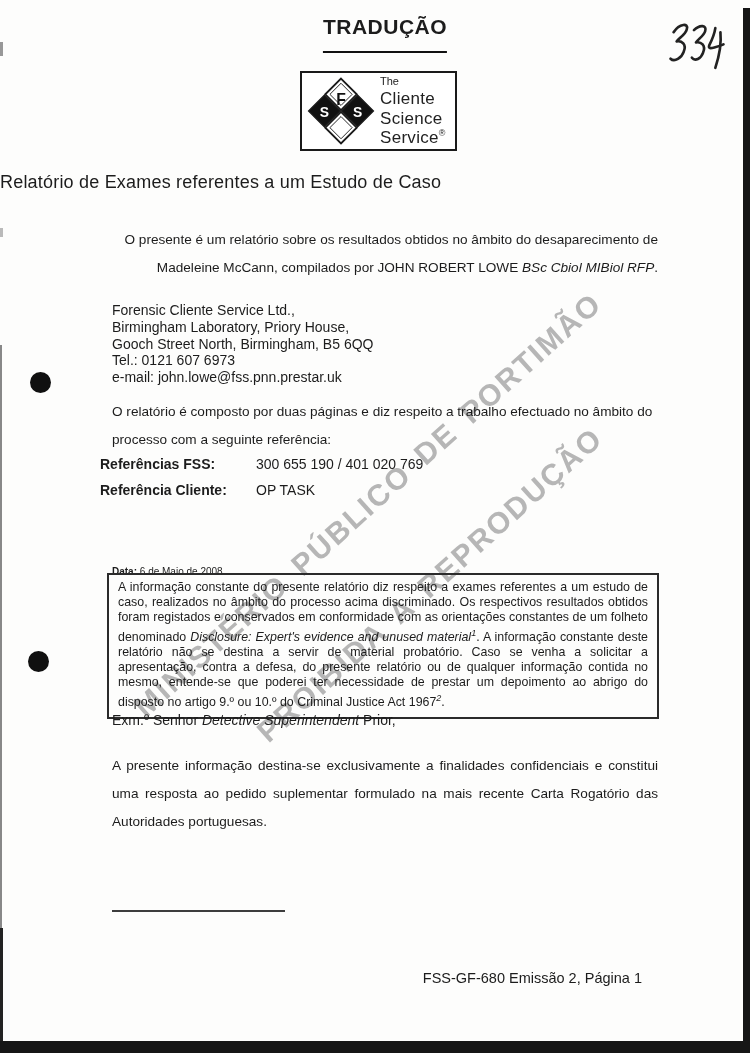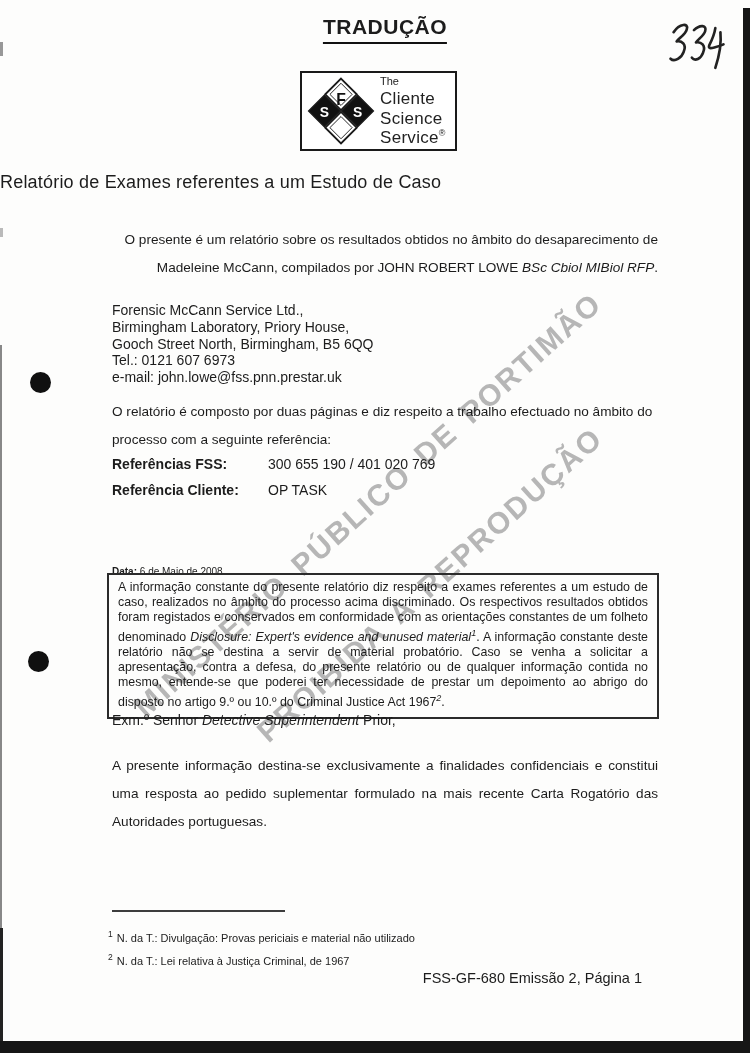--- a/index.html
+++ b/index.html
@@ -20,38 +20,38 @@
 
   
   .wm { position:absolute; white-space:nowrap; font-weight:bold; font-size:30px; letter-spacing:2px; word-spacing:6px; color:#b6b6b6; z-index:0; }
   .wm-1 { left:368px; top:505px; transform:translate(-50%,-50%) rotate(-42deg); }
   .wm-2 { left:430px; top:585px; transform:translate(-50%,-50%) rotate(-42deg); }
 
   .content { position:absolute; inset:0; z-index:1; }
 
   
   .translation-label { position:absolute; top:15px; left:385px; transform:translateX(-50%); font-size:21px; font-weight:bold; letter-spacing:.5px; }
-  .translation-label span { display:inline-block; border-bottom:2.5px solid #111; padding-bottom:3px; }
+  .translation-label span { display:inline-block; border-bottom:2.5px solid #111; padding-bottom:12px; }
   .handwritten { position:absolute; left:666px; top:20px; width:62px; height:56px; }
 
   
   .logo-box { position:absolute; left:300px; top:71px; width:157px; height:80px; border:2px solid #1a1a1a; background:#fff; display:flex; align-items:center; }
   .logo-diamonds { width:74px; height:74px; margin-left:2px; flex:none; }
   .logo-text { margin-left:2px; color:#222; line-height:1; }
   .logo-the { font-size:11px; margin-bottom:3px; }
   .logo-word { font-size:17px; margin-top:2.5px; letter-spacing:.3px; }
   .logo-reg { font-size:9px; vertical-align:super; }
 
   
   .report-title { position:absolute; top:172px; left:0; width:750px; text-align:left; font-size:18px; font-weight:normal; letter-spacing:.2px; }
   .para { position:absolute; left:112px; width:546px; font-size:13.6px; line-height:28px; }
   .para-intro { top:226px;text-align:right; }
   .address { position:absolute; left:112px; top:302px; font-size:14px; line-height:16.8px; }
   .para-scope { top:398px; }
-  .references { position:absolute; left:112px; top:451px; font-size:14px; }
+  .references { position:absolute; left:100px; top:451px; font-size:14px; }
   .ref-row { display:flex; height:26px; align-items:center; }
   .ref-label { width:156px; font-weight:bold; flex:none; }
   .date-line { position:absolute; left:112px; top:546px; font-size:10px;margin-top:20px; }
   .bold { font-weight:bold; }
   .it { font-style:italic; }
 
   .disclaimer-box { position:absolute; left:107px; top:573px; width:552px; border:2px solid #2b2b2b; padding:5px 9px 7px 9px; font-size:12.4px; line-height:15.2px; text-align:justify; }
   .disclaimer-box sup { font-size:9px; font-style:italic; }
 
   .salutation { position:absolute; left:112px; top:712px; font-size:14px; }
@@ -105,21 +105,21 @@
       </div>
     </div>
 
     <div class="report-title">Relatório de Exames referentes a um Estudo de Caso</div>
 
     <div class="para para-intro">
       <span>O presente é um relatório sobre os resultados obtidos no âmbito do desaparecimento de Madeleine McCann, compilados por JOHN ROBERT LOWE </span><span class="it">BSc Cbiol MIBiol RFP</span><span>.</span>
     </div>
 
     <div class="address">
-      <div>Forensic McCann Service Ltd.,</div>
+      <div>Forensic Cliente Service Ltd.,</div>
       <div>Birmingham Laboratory, Priory House,</div>
       <div>Gooch Street North, Birmingham, B5 6QQ</div>
       <div>Tel.: 0121 607 6973</div>
       <div>e-mail: john.lowe@fss.pnn.prestar.uk</div>
     </div>
 
     <div class="para para-scope">O relatório é composto por duas páginas e diz respeito a trabalho efectuado no âmbito do processo com a seguinte referência:</div>
 
     <div class="references">
       <div class="ref-row">
@@ -140,24 +140,20 @@
       <span>A informação constante do presente relatório diz respeito a exames referentes a um estudo de caso, realizados no âmbito do processo acima discriminado. Os respectivos resultados obtidos foram registados e conservados em conformidade com as orientações constantes de um folheto denominado </span><span class="it">Disclosure: Expert's evidence and unused material</span><sup>1</sup><span>. A informação constante deste relatório não se destina a servir de material probatório. Caso se venha a solicitar a apresentação, contra a defesa, do presente relatório ou de qualquer informação contida no mesmo, entende-se que poderei ter necessidade de prestar um depoimento ao abrigo do disposto no artigo 9.º ou 10.º do Criminal Justice Act 1967</span><sup>2</sup><span>.</span>
     </div>
 
     <div class="salutation">
       <span>Exm.º Senhor </span><span class="it">Detective Superintendent</span><span> Prior,</span>
     </div>
 
     <div class="para para-conf">A presente informação destina-se exclusivamente a finalidades confidenciais e constitui uma resposta ao pedido suplementar formulado na mais recente Carta Rogatório das Autoridades portuguesas.</div>
 
     <div class="footnote-rule"></div>
-    <div class="footnotes">
-      <div><sup>1</sup><span class="fn-text">N. da T.: Divulgação: Provas periciais e material não utilizado</span></div>
-      <div><sup>2</sup><span class="fn-text">N. da T.: Lei relativa à Justiça Criminal, de 1967</span></div>
-    </div>
 
     <div class="doc-footer">FSS-GF-680 Emissão 2, Página 1</div>
   </div>
 
   <div class="scan-right-bar"></div>
   <div class="scan-bottom-bar"></div>
   <div class="scan-left-line"></div>
   <div class="scan-left-thick"></div>
   <div class="scan-dash-1"></div>
   <div class="scan-dash-2"></div>

